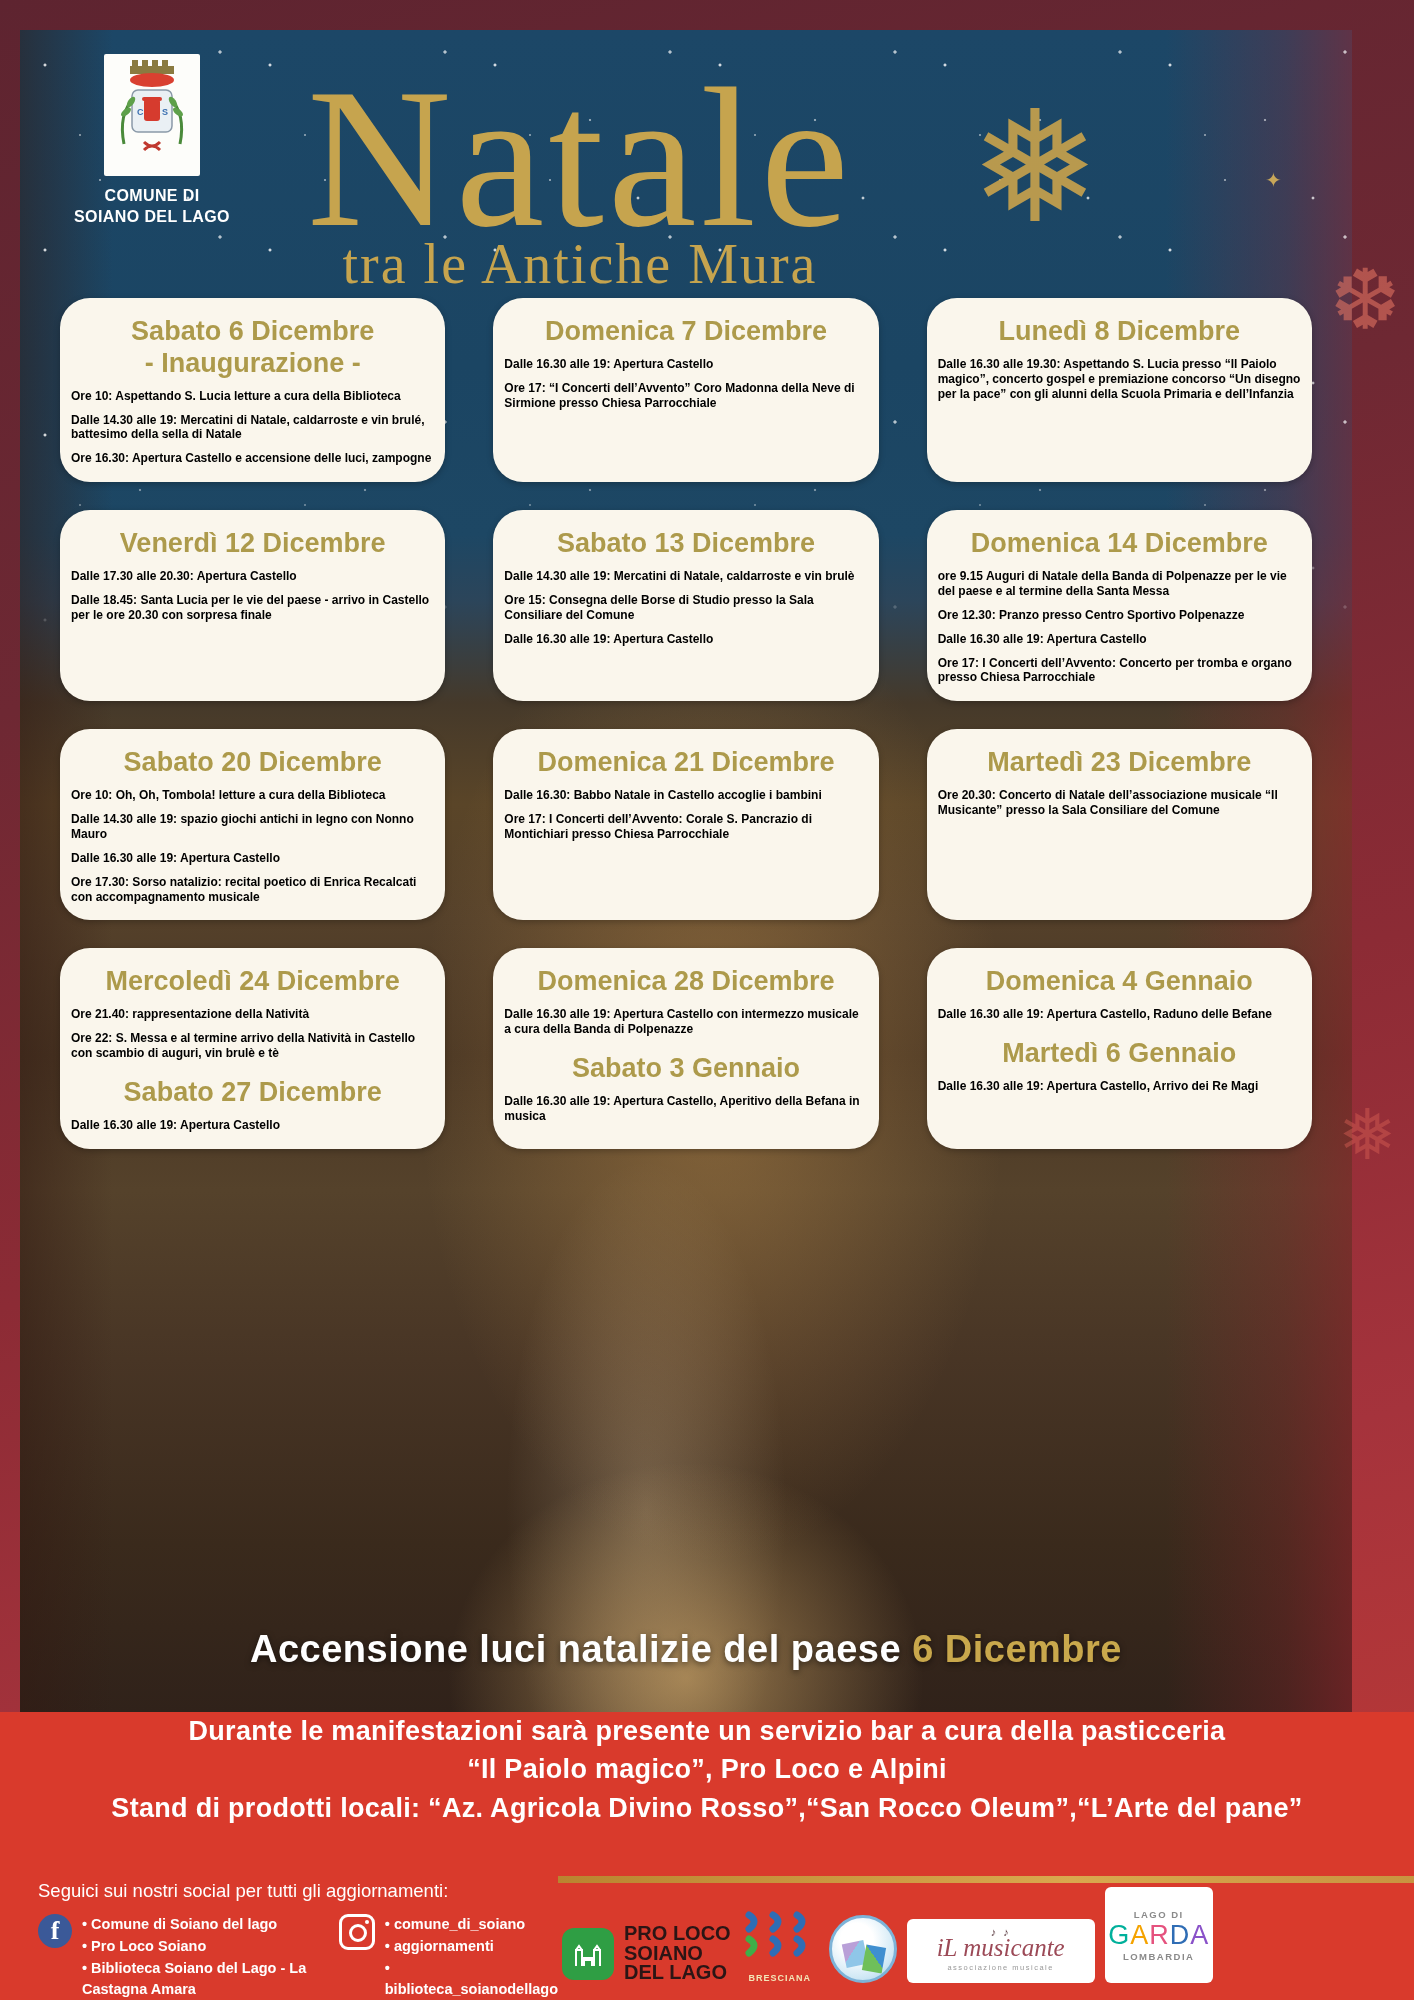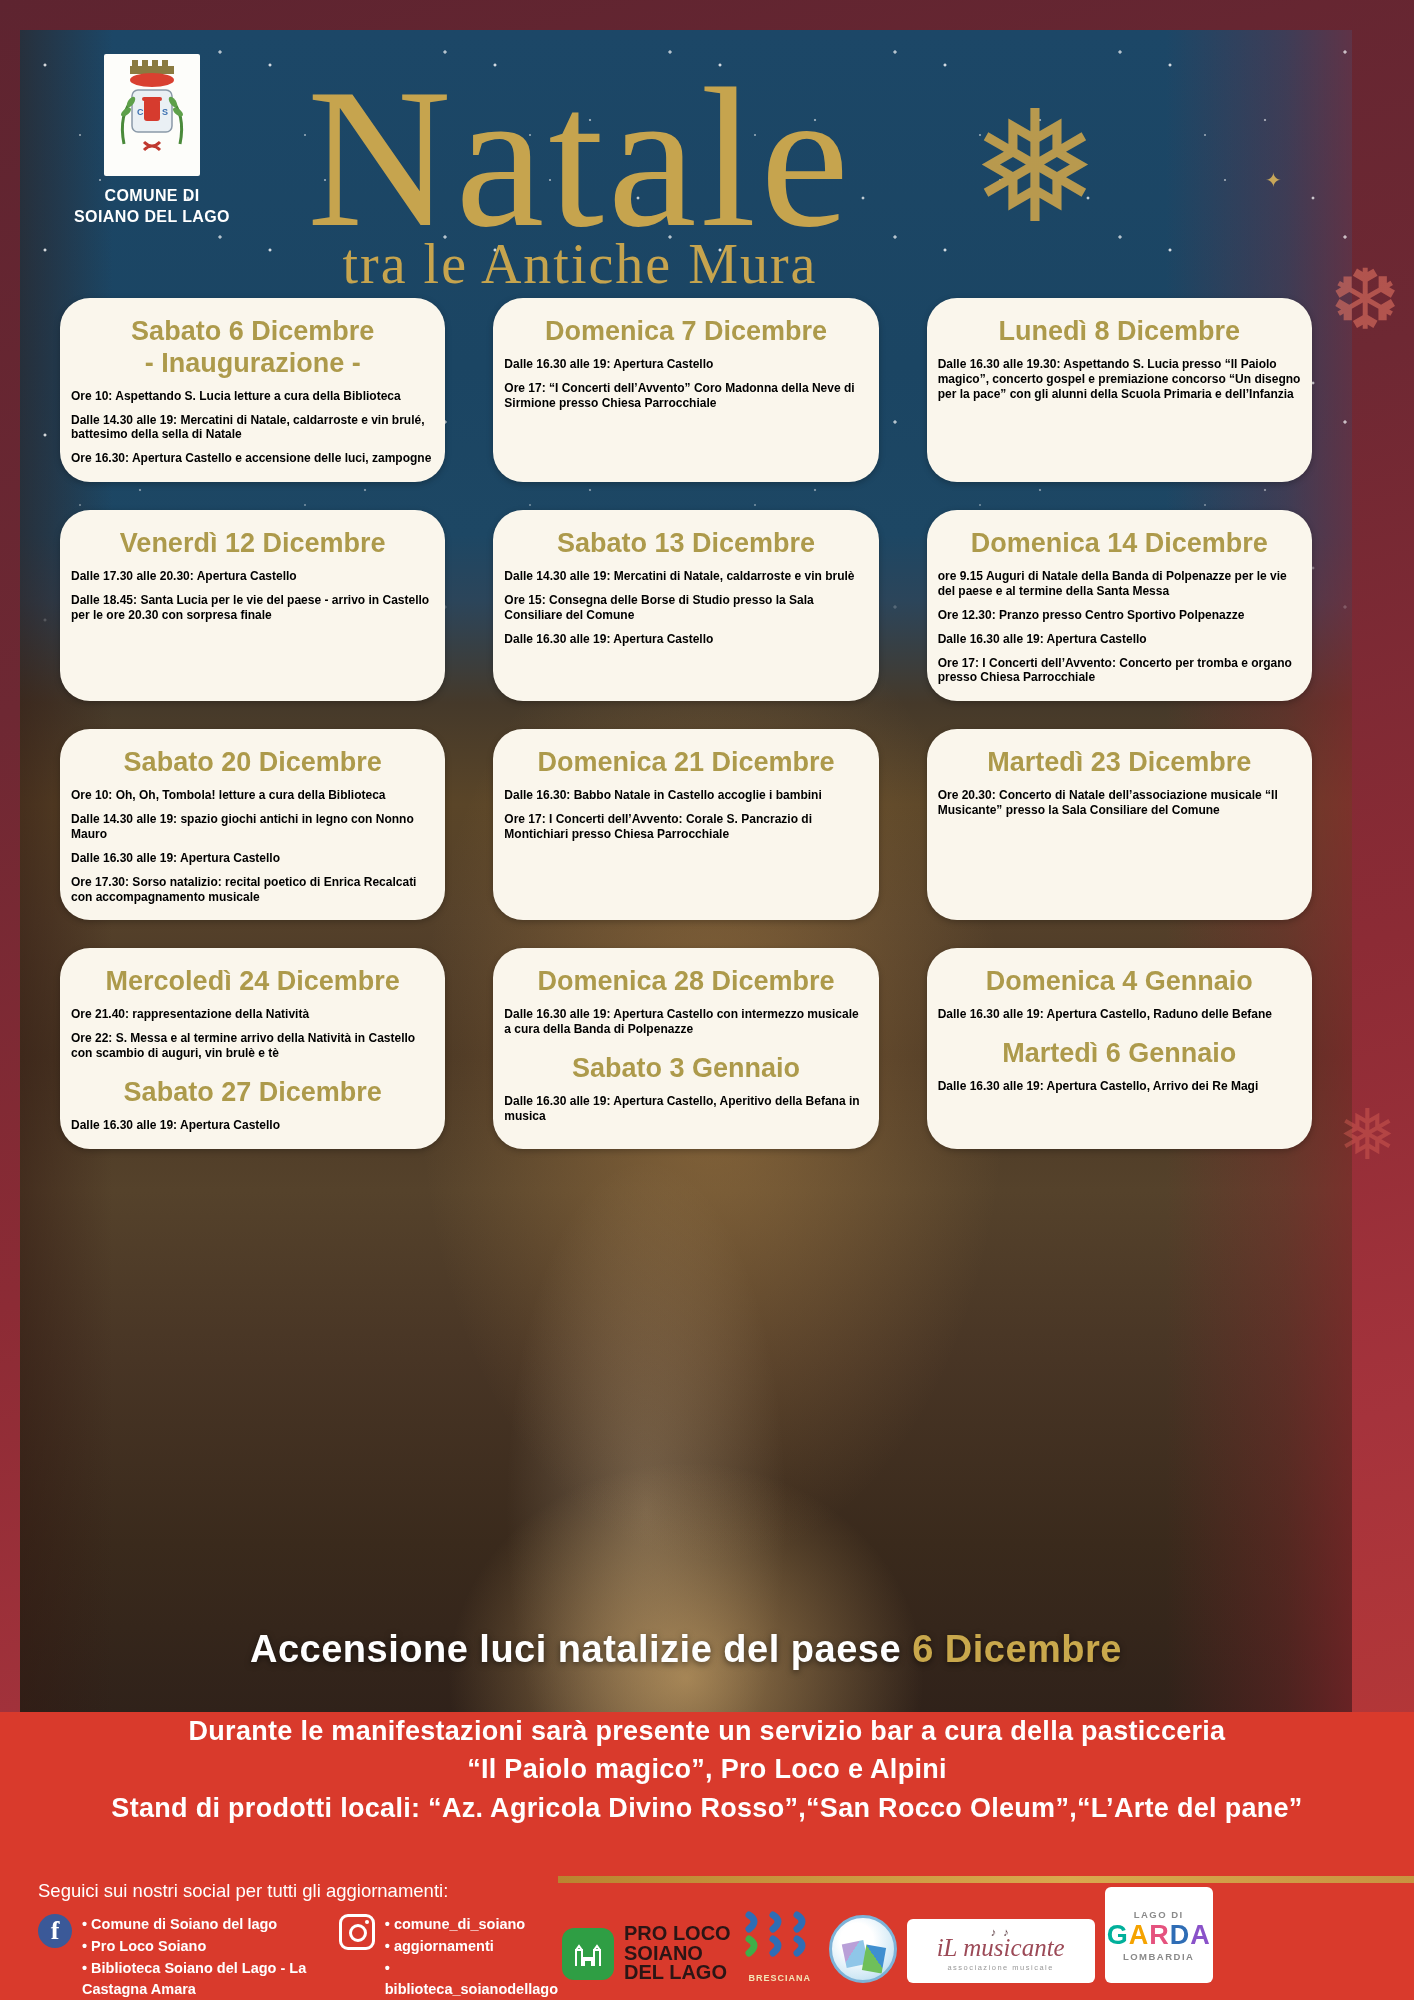--- a/index.html
+++ b/index.html
@@ -105,21 +105,21 @@
                  background:linear-gradient(135deg,#b9a0d8 40%,#8fc6e8 40%);transform:rotate(-12deg);}
   .emblem:after{content:"";position:absolute;right:10px;bottom:8px;width:20px;height:26px;
                 background:linear-gradient(45deg,#6fbf5a 55%,#3f8fd0 55%);transform:rotate(10deg);}
   .logo-box{background:#fff;border-radius:6px;text-align:center;}
   .logo-musicante{width:188px;height:64px;display:flex;flex-direction:column;justify-content:center;}
   .musicante-text{color:#9c4a57;font-size:25px;font-family:"Liberation Serif",serif;font-style:italic;line-height:1;}
   .musicante-notes{font-size:11px;color:#5a3a40;letter-spacing:2px;line-height:.5;}
   .musicante-sub{font-size:7.5px;color:#999;letter-spacing:1.5px;margin-top:3px;}
   .logo-garda{width:108px;height:96px;display:flex;flex-direction:column;justify-content:center;gap:2px;}
   .garda-top,.garda-bottom{font-size:9.5px;color:#8a8a8a;font-weight:bold;letter-spacing:1.5px;}
-  .garda-word{font-size:27px;font-weight:bold;letter-spacing:1px;line-height:1;}
+  .garda-word{font-size:27px;font-weight:normal;letter-spacing:1px;line-height:1;}
 </style>
 </head>
 <body>
 
 <div class="poster">
   <div class="stars"></div>
 
   <span class="deco deco-title-flake">❅</span>
   <span class="deco deco-sparkle-1">✦</span>
   <span class="deco deco-sparkle-2">✦</span>

